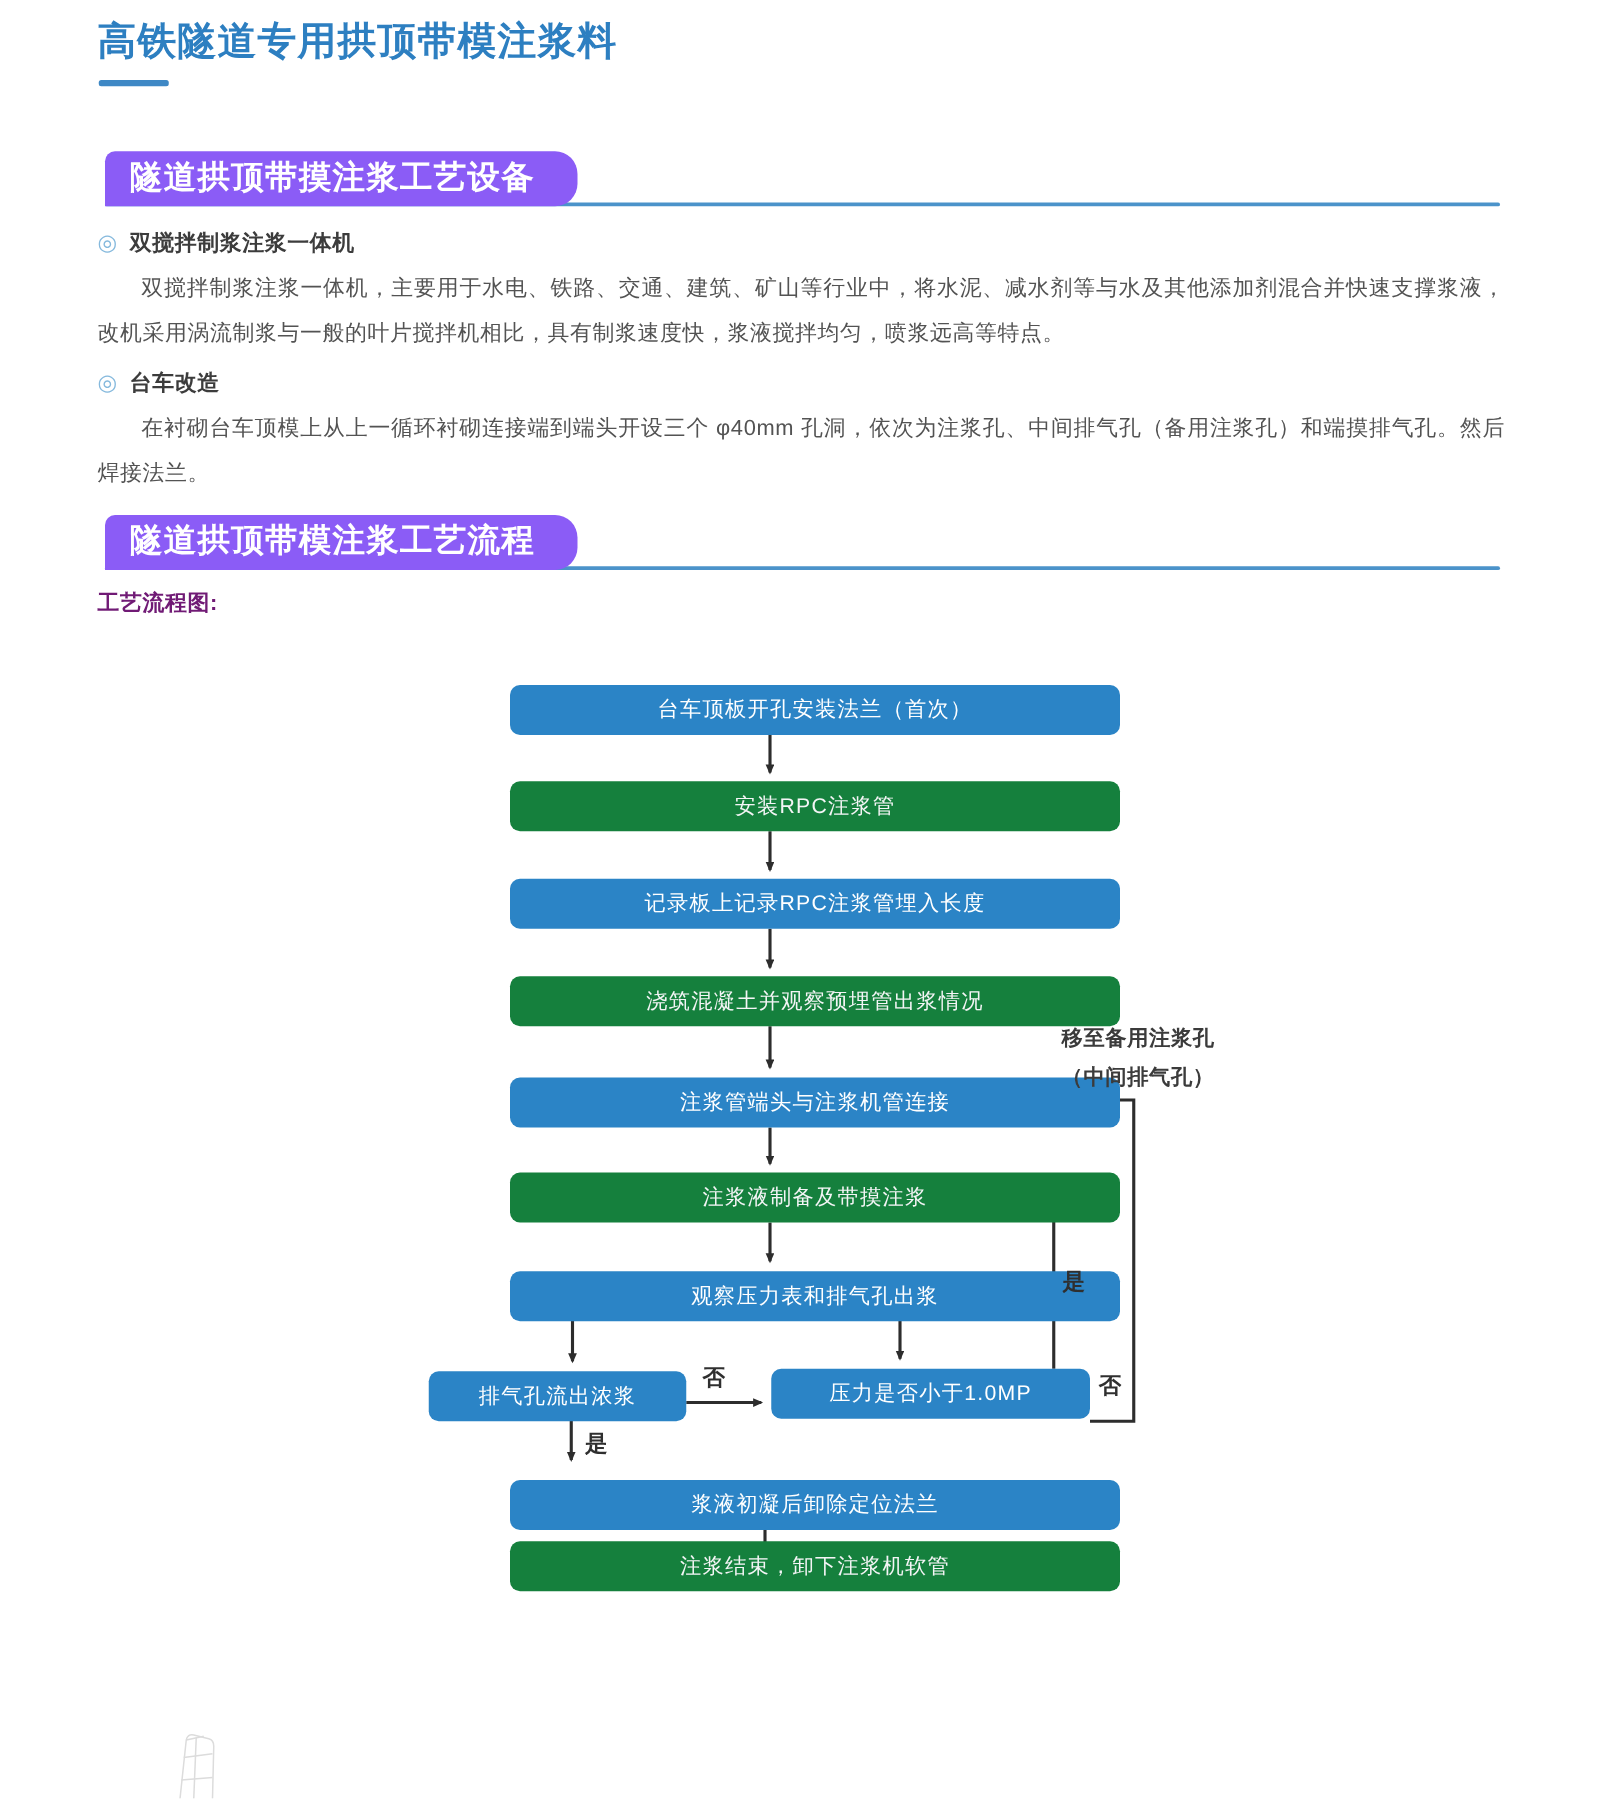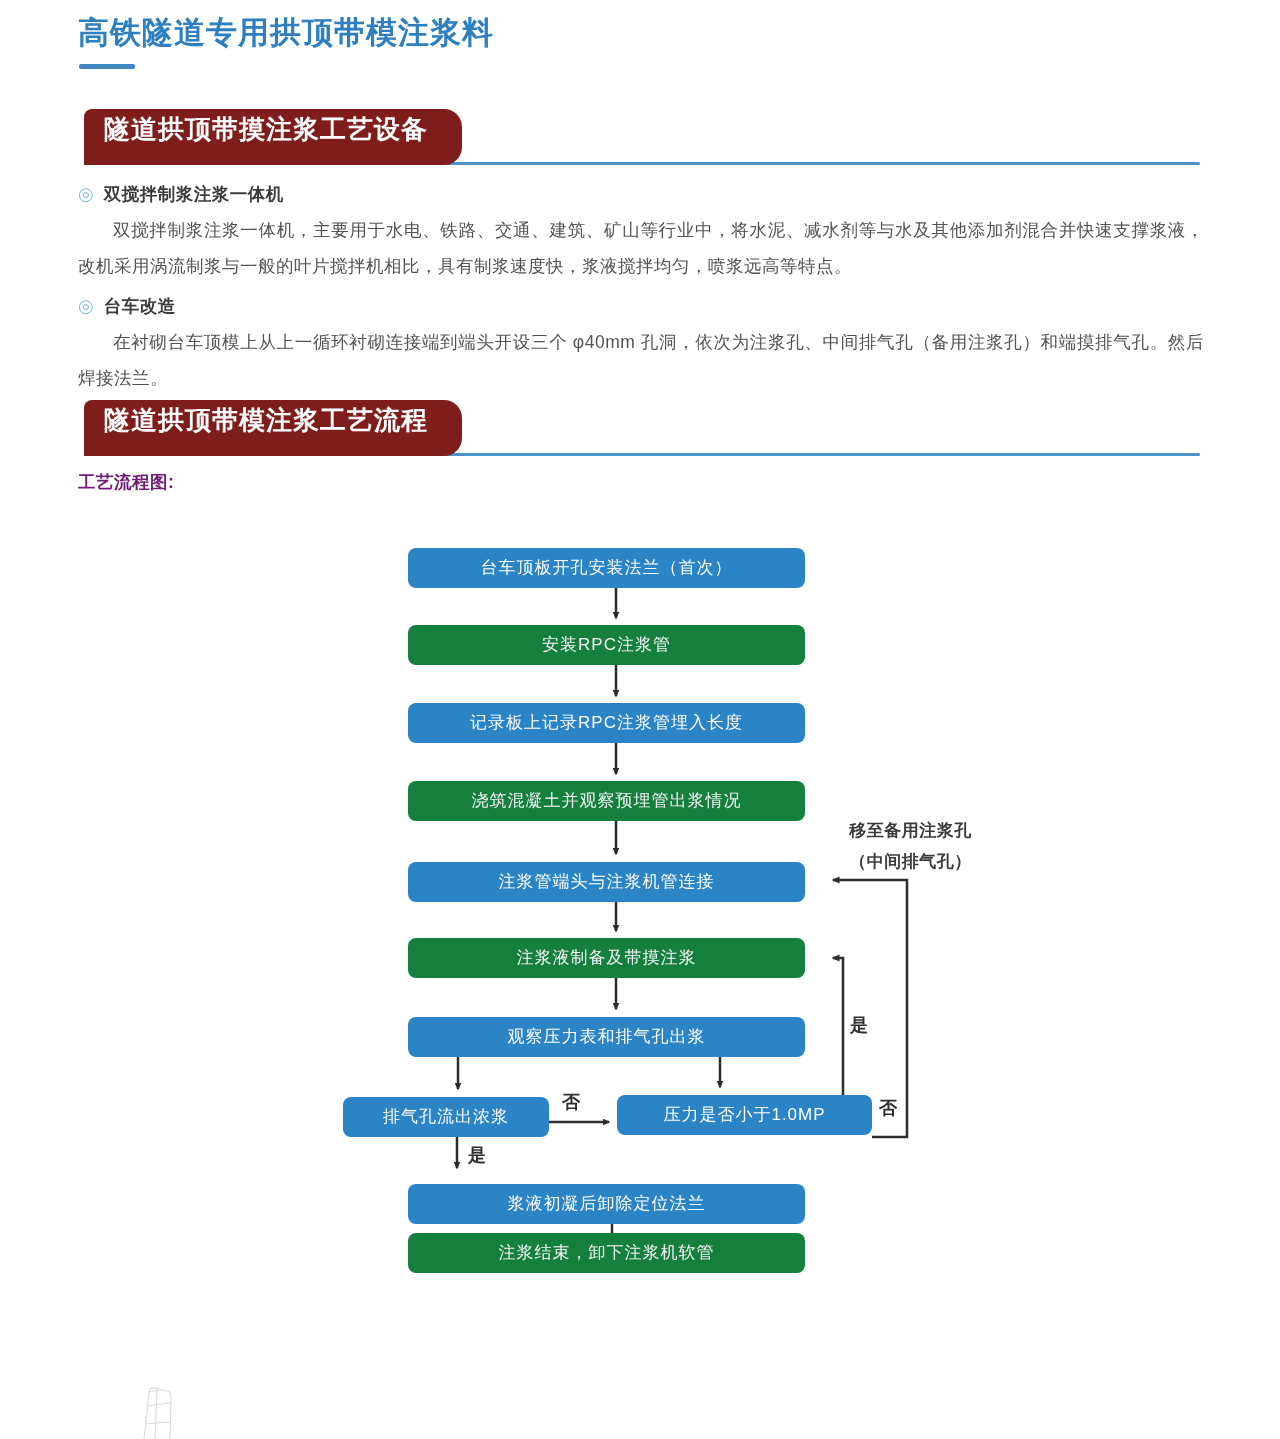--- a/index.html
+++ b/index.html
@@ -26,23 +26,23 @@
   }
 
   
   .section-head { position: absolute; left: 84px; width: 1116px; height: 40px; }
   .section-rule {
     position: absolute; left: 0; bottom: 0; width: 100%; height: 3px;
     background: #4b93ca; border-radius: 2px;
   }
   .section-tab {
     position: absolute; left: 0; bottom: 0;
-    height: 56px; line-height: 40px;
+    height: 44px; line-height: 40px;
     padding: 0 34px 0 20px;
-    background: #7f1d1d; color: #ffffff;
+    background: #8b5cf6; color: #ffffff;
     font-size: 26px; font-weight: bold; letter-spacing: 1px;
     border-radius: 8px 18px 18px 0;
   }
   .sec1 { top: 125px; }
   .sec2 { top: 416px; }
 
   
   .content-block {
     position: absolute; left: 78px; top: 180px; width: 1126px;
     color: #4f4f4f;
@@ -65,21 +65,21 @@
   
   .flow-node {
     position: absolute; height: 40px; line-height: 40px;
     border-radius: 8px; text-align: center;
     font-size: 17px; color: #ffffff; letter-spacing: 1px;
     white-space: nowrap;
   }
   .node-blue { background: #2b84c6; }
   .node-gray { background: #15803d; color: #f4f5f6; }
 
-  .main-col { left: 408px; width: 397px; }
+  .main-col { left: 408px; width: 488px; }
 
   .edge-label {
     position: absolute; font-size: 18px; font-weight: bold; color: #2f2f2f;
   }
   .flow-annotation {
     position: absolute; left: 838px; top: 815px; width: 145px;
     text-align: center; font-size: 17px; font-weight: bold; color: #3b3b3b;
     line-height: 31px; letter-spacing: .5px; white-space: nowrap;
   }
   .arrows-svg { position: absolute; left: 0; top: 0; pointer-events: none; }

